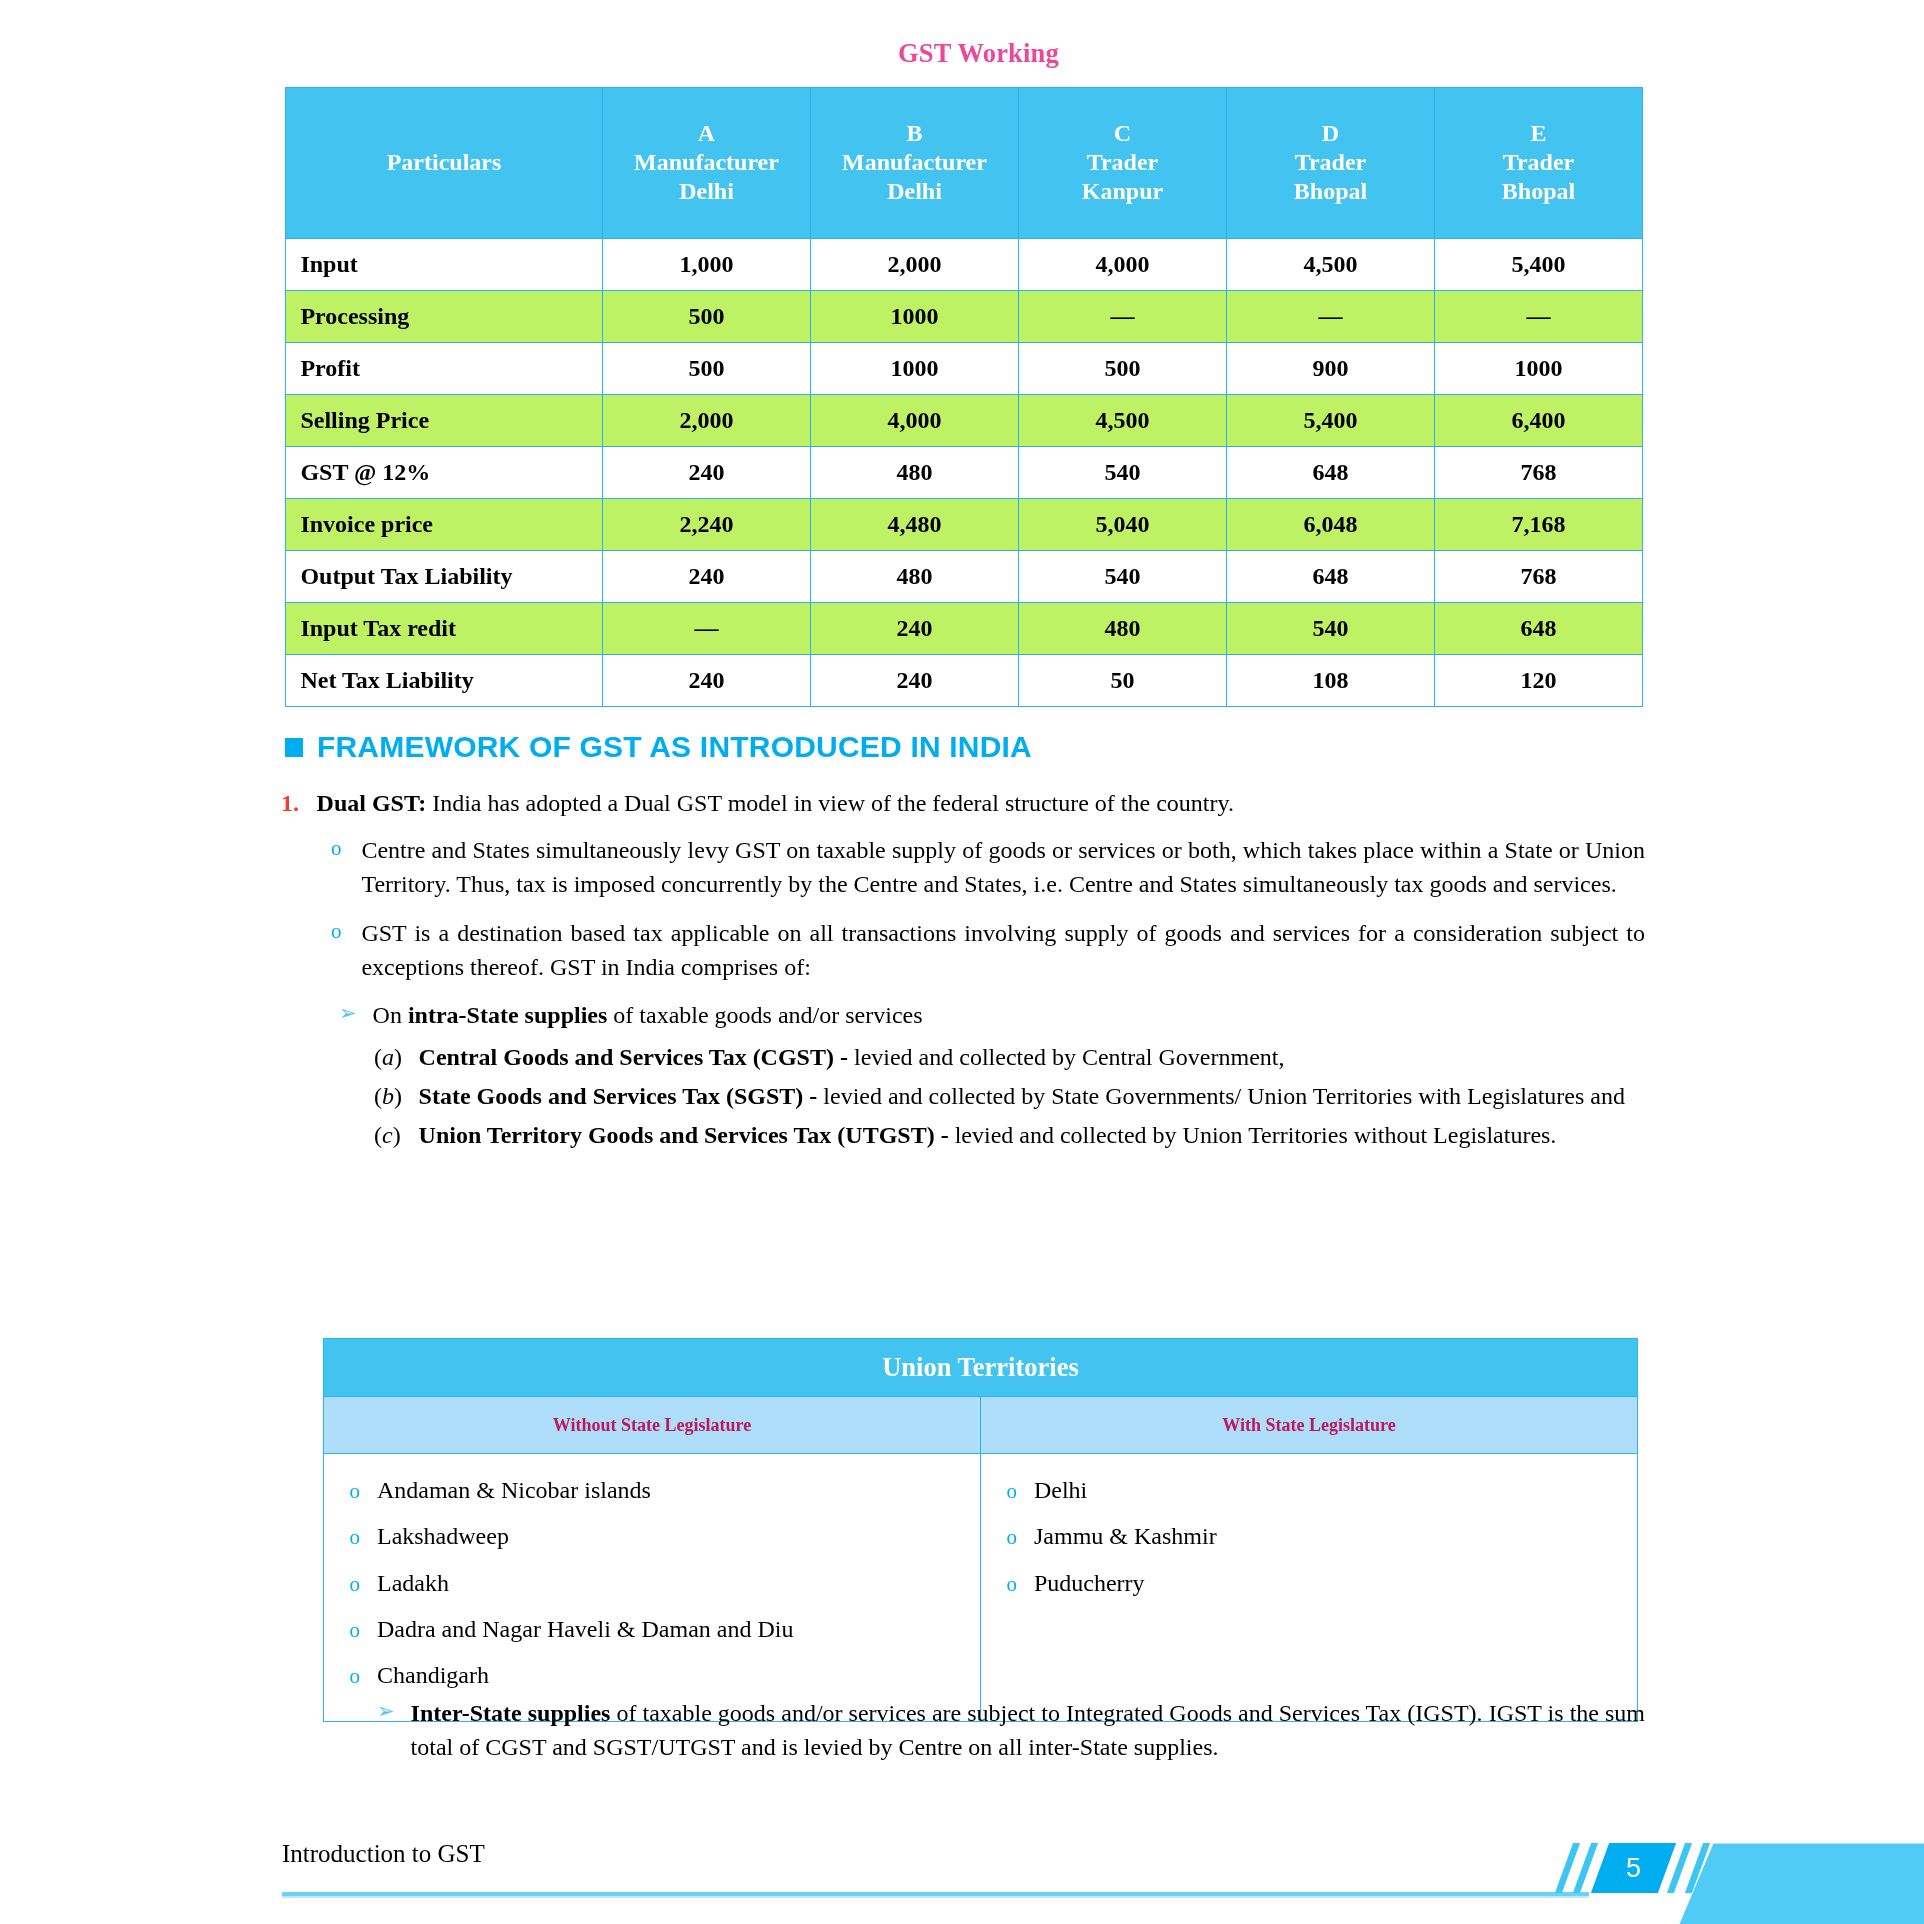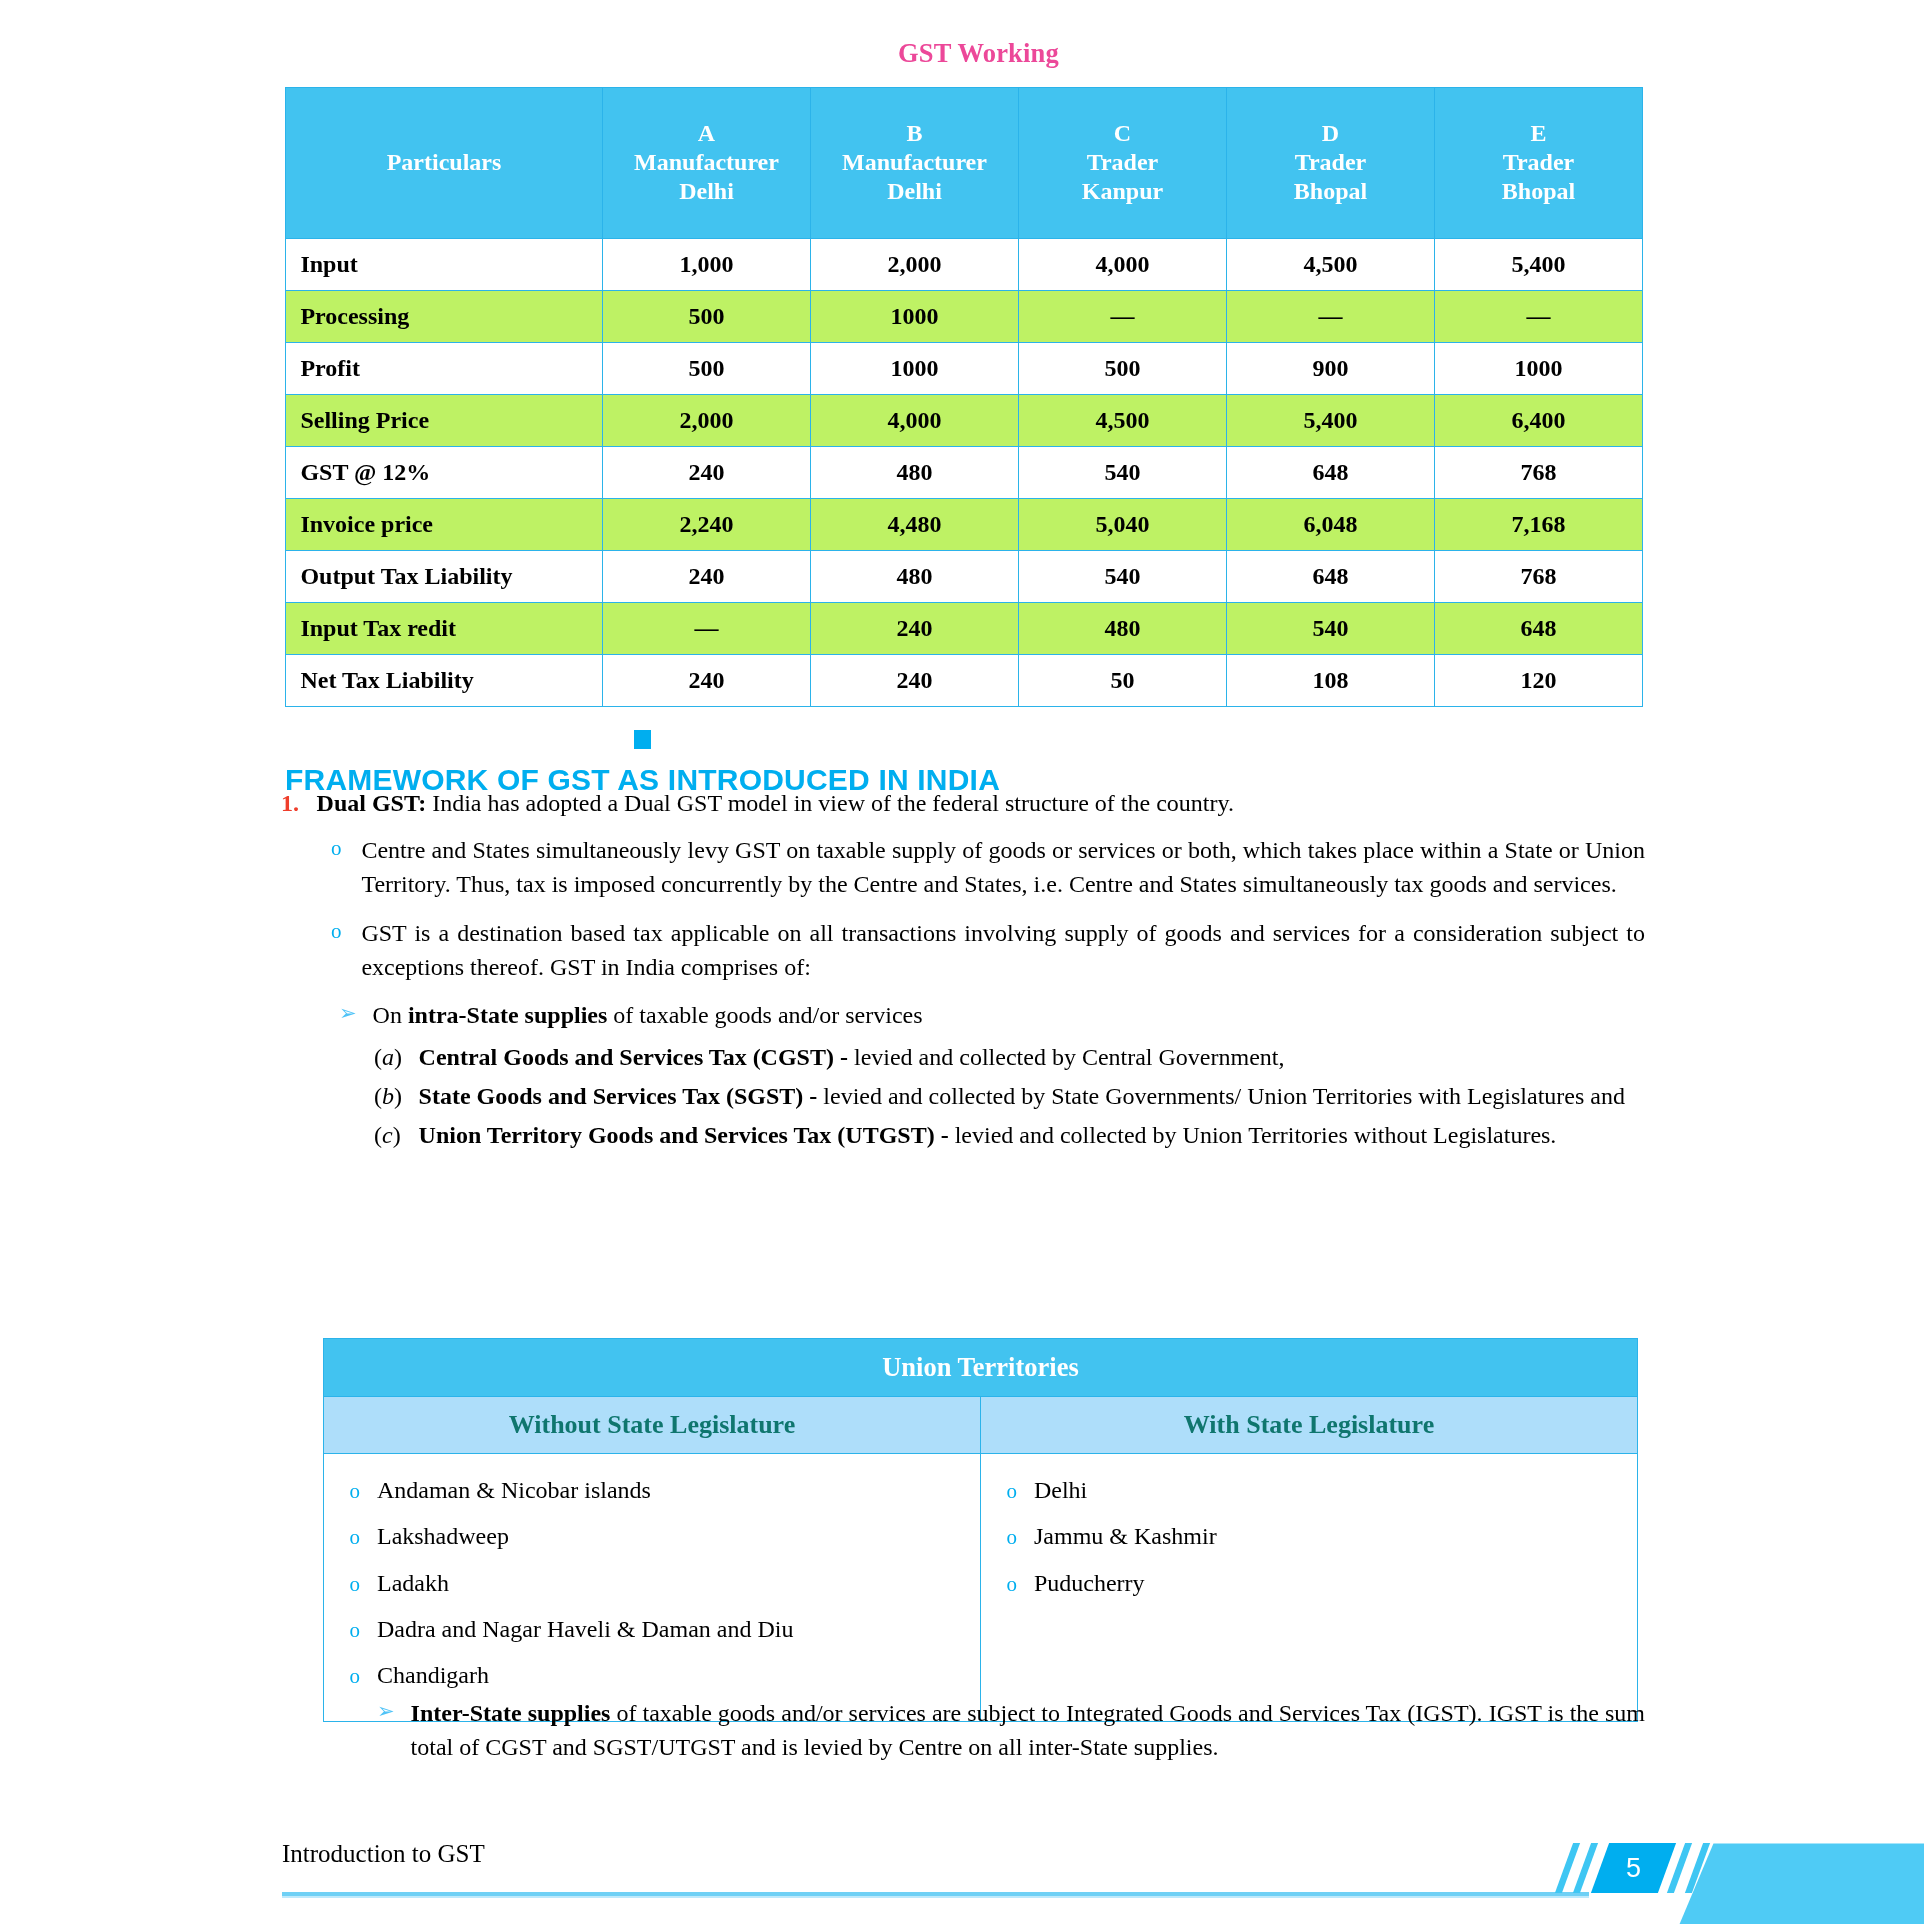--- a/index.html
+++ b/index.html
@@ -84,21 +84,20 @@
   .col-val  { width: 208px; }
 
   
   .section-head {
     position: absolute;
     left: 285px;
     top: 730px;
     display: flex;
     align-items: center;
     gap: 14.4px;
-    flex-direction: column;
   }
   .sq-marker {
     width: 17.6px;
     height: 19px;
     background: #00AEEF;
     display: inline-block;
   }
   .section-head-text {
     color: #00AEEF;
     font-family: "Liberation Sans", sans-serif;
@@ -194,23 +193,23 @@
     background: #42C3F0;
     color: #ffffff;
     font-weight: bold;
     font-size: 26.5px;
     text-align: center;
     height: 51px;
     padding: 3px;
   }
   .ut-sub {
     background: #AEDEFA;
-    color: #0f766e;
-    font-weight: bold;
-    font-size: 26px;
+    color: #be185d;
+    font-weight: bold;
+    font-size: 18px;
     text-align: center;
     height: 50px;
     padding: 3.2px;
   }
   .ut-cell {
     background: #ffffff;
     vertical-align: top;
     padding: 14.4px 8px 21px 11.2px;
     height: 225px;
   }

